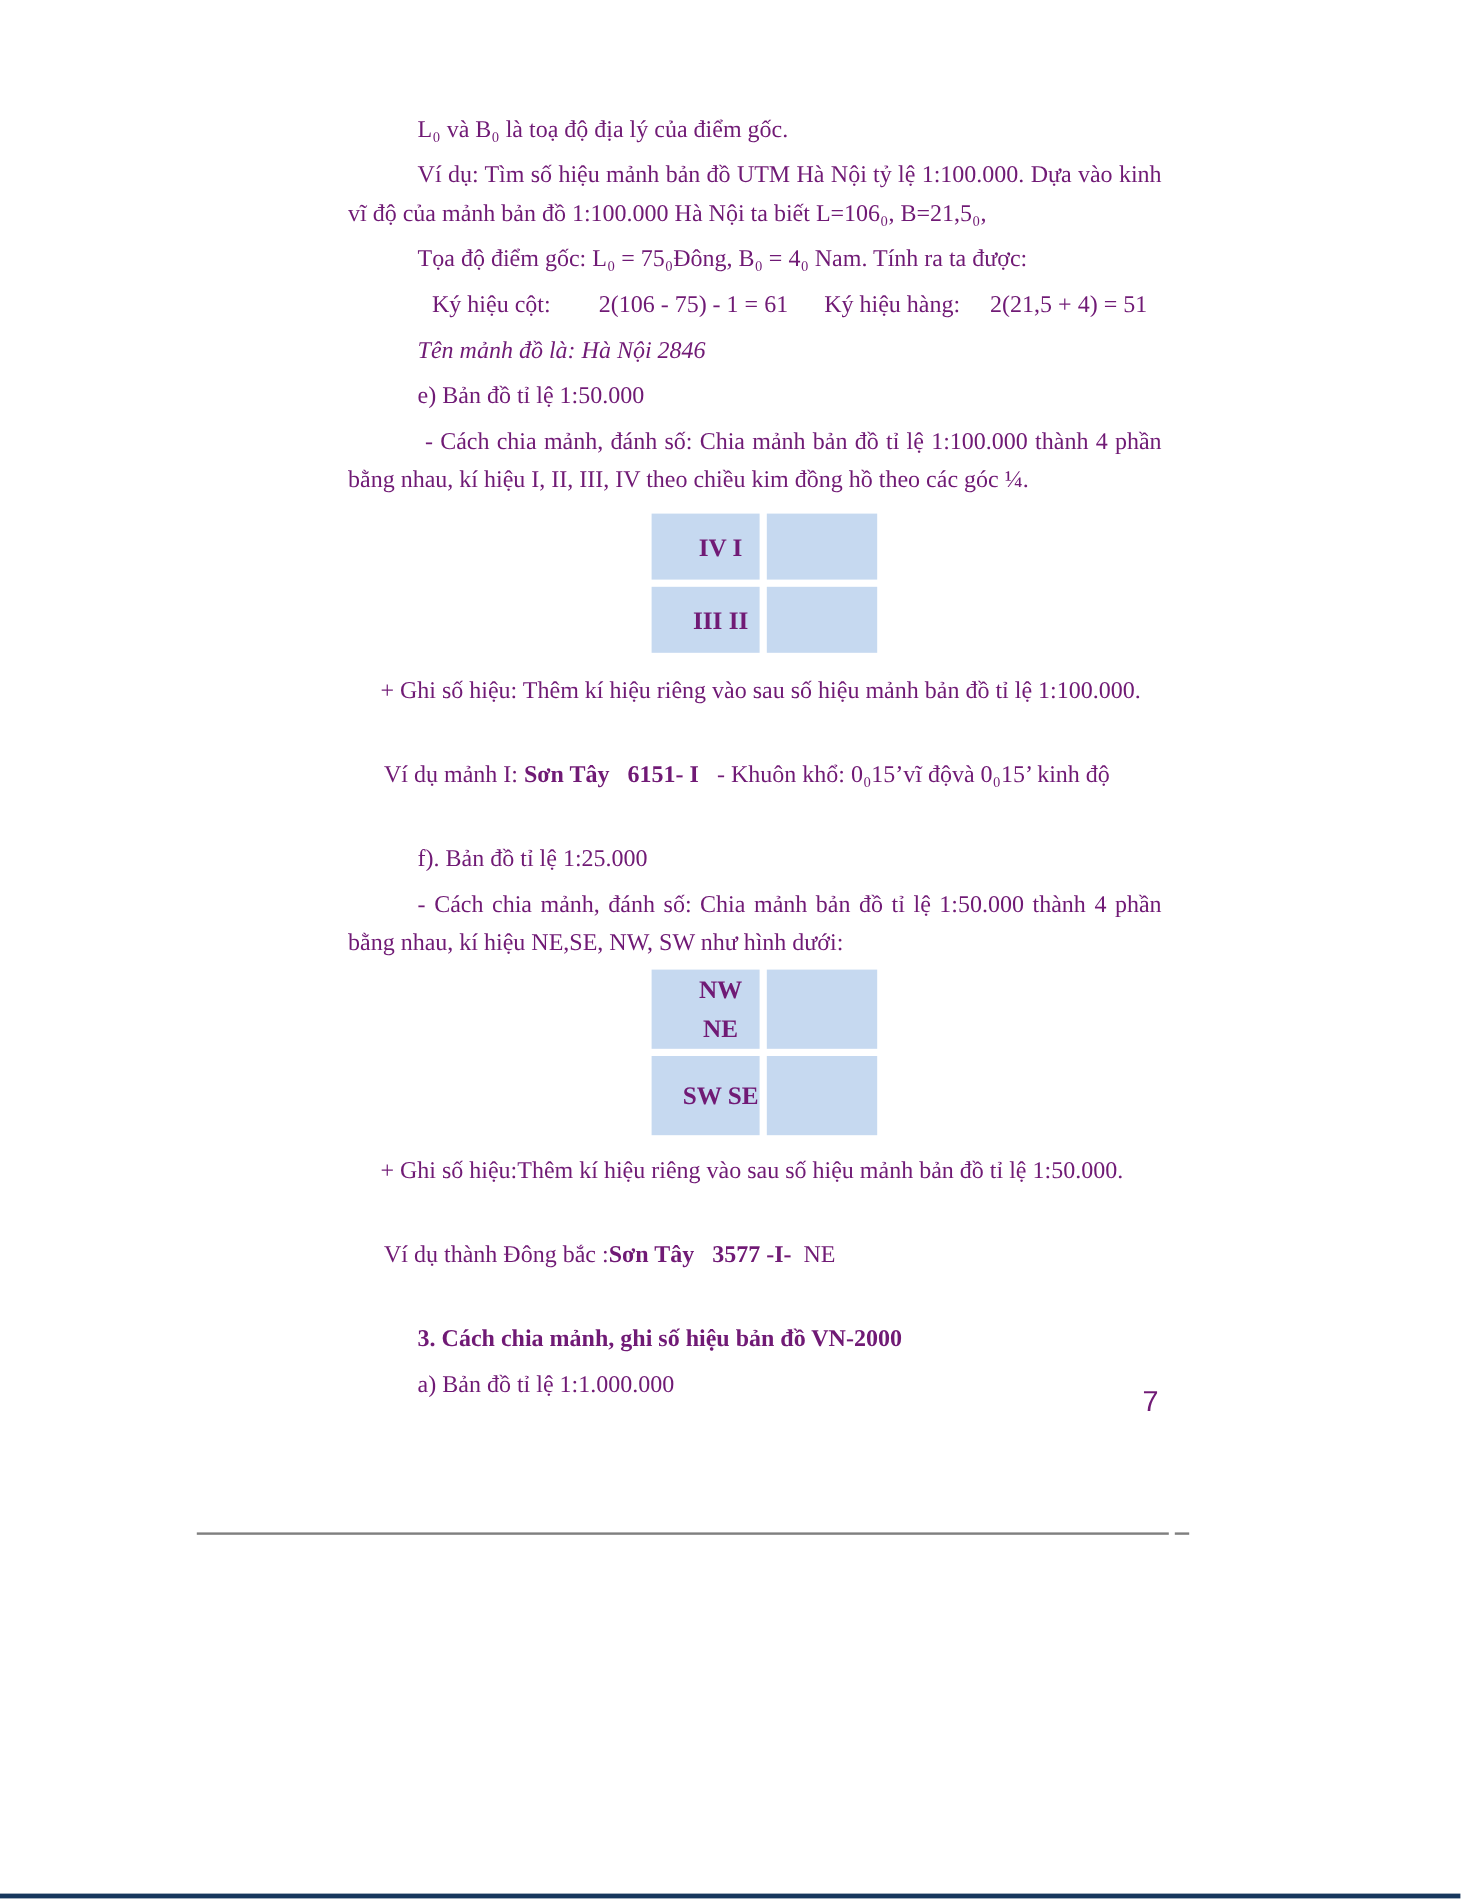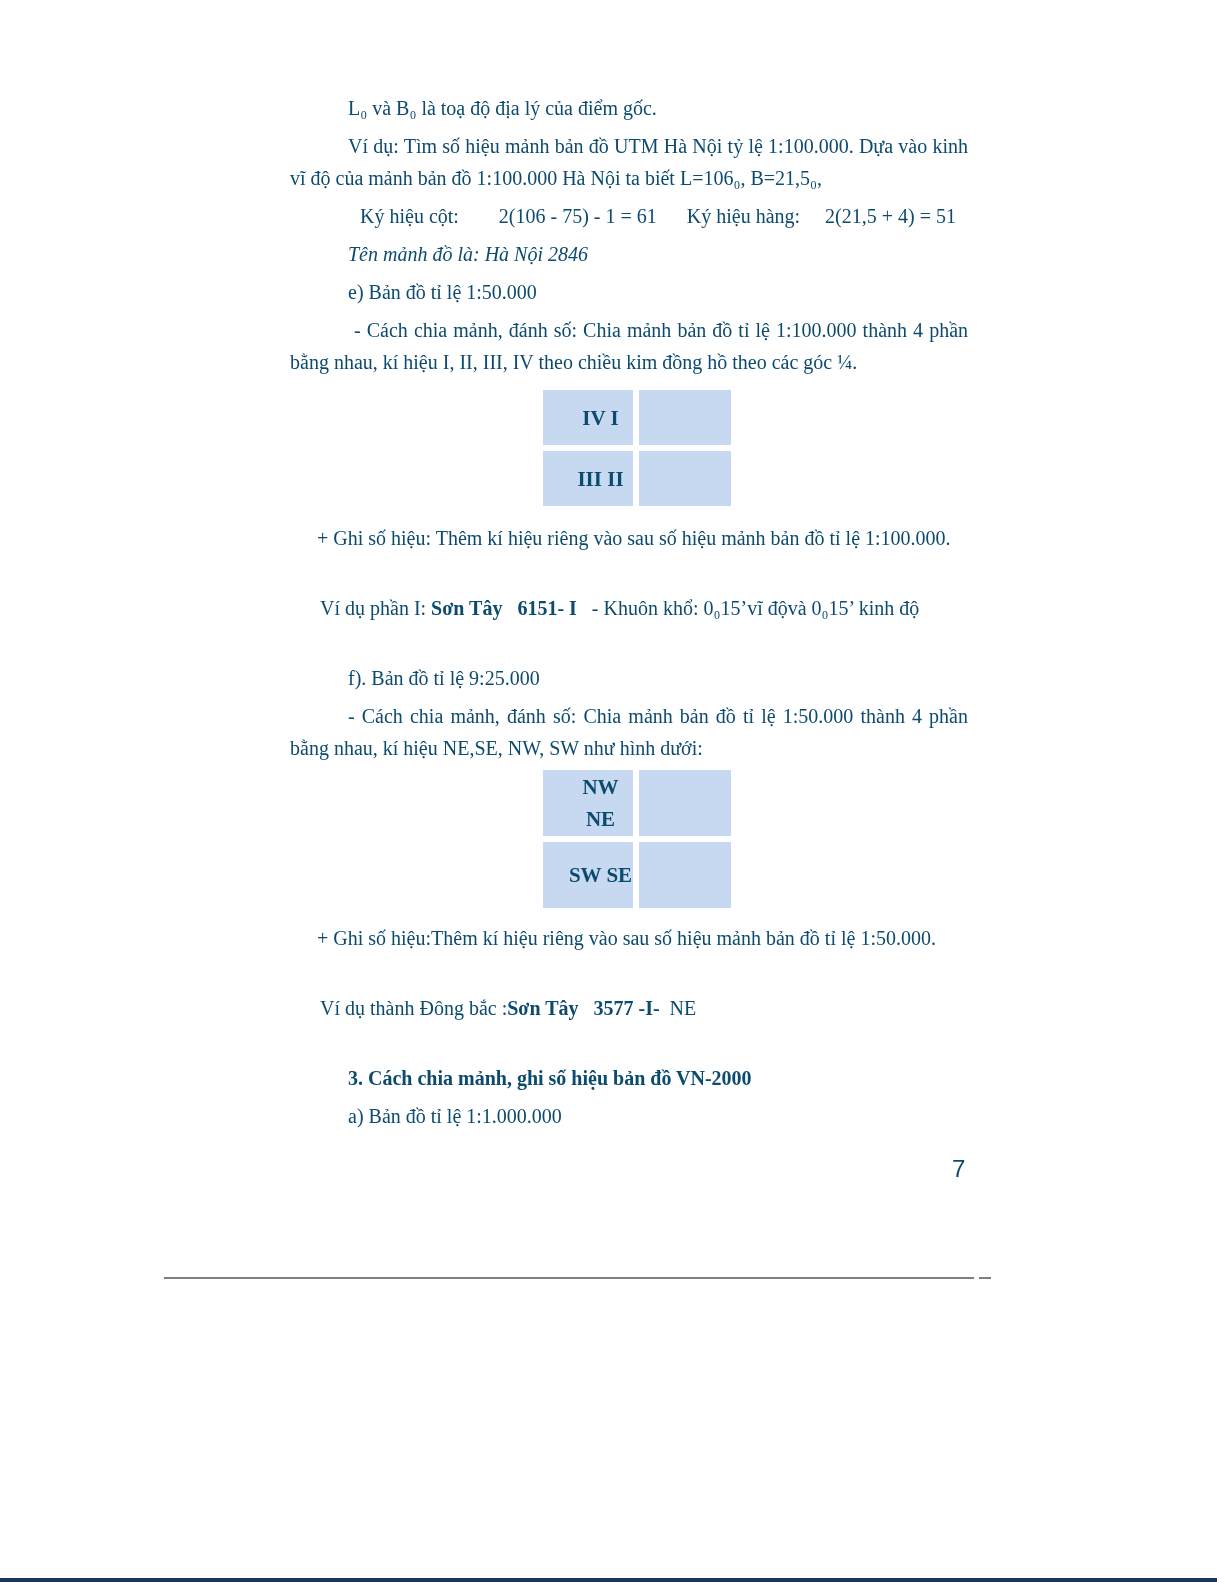--- a/index.html
+++ b/index.html
@@ -2,21 +2,21 @@
 <html style="--cell-fill: #c6d9f0; --rule-color: #7f7f7f; --bar-color: #17375d;"><head>
 <meta charset="utf-8">
 <style>
   html,body{margin:0;padding:0;background:#fff;}
   .page{
     position:relative;
     width:1225px;height:1585px;
     background:#ffffff;
     overflow:hidden;
     font-family:"Liberation Serif","DejaVu Serif","DejaVu Sans",serif;
-    color:#0c4a6e;
+    color:#701a75;
   }
   .content{
     position:absolute;
     left:290px;top:92px;width:678px;
     font-size:20px;line-height:32px;
   }
   .p{margin:0 0 6px 0;text-align:justify;}
   .indent{text-indent:58px;}
   .block-indent{margin-left:27px;}
   .pre{white-space:pre-wrap;}
@@ -58,43 +58,44 @@
 </head>
 <body>
 
 <div class="page">
   <div class="content">
 
     <p class="p indent">L₀ và B₀ là toạ độ địa lý của điểm gốc.</p>
 
     <p class="p indent">Ví dụ: Tìm số hiệu mảnh bản đồ UTM Hà Nội tỷ lệ 1:100.000. Dựa vào kinh vĩ độ của mảnh bản đồ 1:100.000 Hà Nội ta biết L=106₀, B=21,5₀,</p>
 
+    <p class="p indent">Tọa độ điểm gốc: L₀ = 75₀Đông, B₀ = 4₀ Nam. Tính ra ta được:</p>
 
     <p class="p indent pre" style="text-align:center;">Ký hiệu cột:        2(106 - 75) - 1 = 61      Ký hiệu hàng:     2(21,5 + 4) = 51</p>
 
     <p class="p indent it">Tên mảnh đồ là: Hà Nội 2846</p>
 
     <p class="p indent">e) Bản đồ tỉ lệ 1:50.000</p>
 
     <p class="p indent pre"> - Cách chia mảnh, đánh số: Chia mảnh bản đồ tỉ lệ 1:100.000 thành 4 phần bằng nhau, kí hiệu I, II, III, IV theo chiều kim đồng hồ theo các góc ¼.</p>
 
     <div class="grid grid-roman">
       <div class="cell">IV I</div>
       <div class="cell"></div>
       <div class="cell">III II</div>
       <div class="cell"></div>
     </div>
 
     <p class="p block-indent">+ Ghi số hiệu: Thêm kí hiệu riêng vào sau số hiệu mảnh bản đồ tỉ lệ 1:100.000.</p>
 
     <p class="p indent pre">
-      <span>Ví dụ phần I: </span><span class="b">Sơn Tây   6151- I</span><span>   - Khuôn khổ: 0₀15’vĩ độvà 0₀15’ kinh độ</span>
+      <span>Ví dụ mảnh I: </span><span class="b">Sơn Tây   6151- I</span><span>   - Khuôn khổ: 0₀15’vĩ độvà 0₀15’ kinh độ</span>
     </p>
 
-    <p class="p indent">f). Bản đồ tỉ lệ 9:25.000</p>
+    <p class="p indent">f). Bản đồ tỉ lệ 1:25.000</p>
 
     <p class="p indent">- Cách chia mảnh, đánh số: Chia mảnh bản đồ tỉ lệ 1:50.000 thành 4 phần bằng nhau, kí hiệu NE,SE, NW, SW như hình dưới:</p>
 
     <div class="grid grid-compass">
       <div class="cell">NW NE</div>
       <div class="cell"></div>
       <div class="cell">SW SE</div>
       <div class="cell"></div>
     </div>
 

